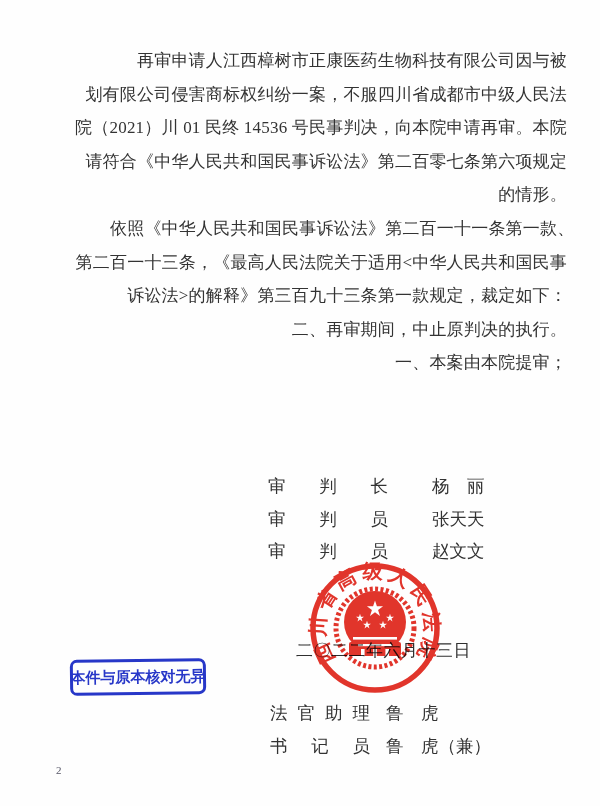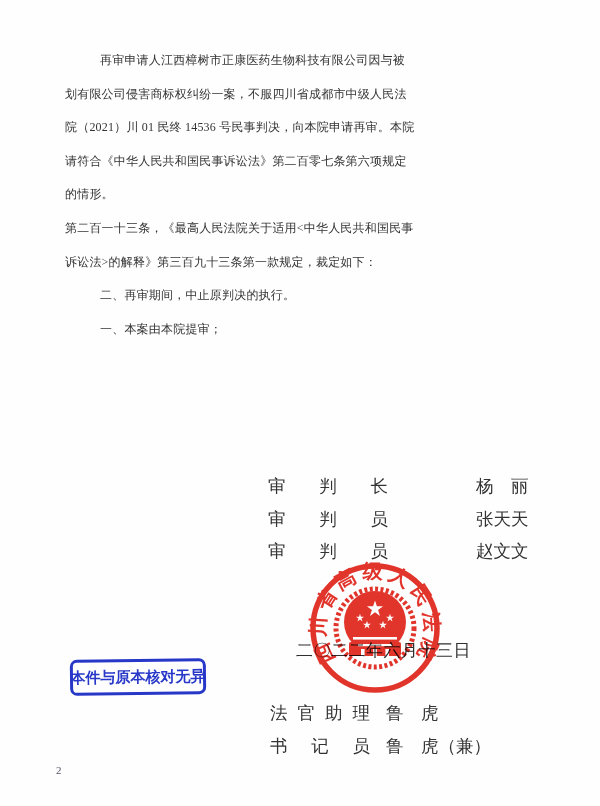--- a/index.html
+++ b/index.html
@@ -5,31 +5,32 @@
   html,body{margin:0;padding:0;}
   body{
     width:600px;height:806px;
     background:#ffffff;
     font-family:"Liberation Serif","DejaVu Serif",serif;
     position:relative;overflow:hidden;
   }
   .page{position:absolute;inset:0;background:#fefefe;}
   
   .text-block{
-    position:absolute;left:65px;top:44px;width:492px;
-    font-size:12px;line-height:33.6px;color:#333333;
+    position:absolute;left:75px;top:44px;width:492px;
+    font-size:17px;line-height:33.6px;color:#333333;
     letter-spacing:0.2px;
+    text-align:right;
   }
   .line{white-space:nowrap;}
   .line.indent{text-indent:35px;}
   
   .sig-block{position:absolute;left:268px;top:470px;font-size:17.5px;color:#333333;}
   .sig-row{display:flex;align-items:baseline;height:32.5px;line-height:32.5px;}
   .sig-role{display:inline-flex;justify-content:space-between;width:120px;}
-  .sig-name{margin-left:88px;white-space:nowrap;}
+  .sig-name{margin-left:44px;white-space:nowrap;}
   
   .date-line{
     position:absolute;left:296px;top:639px;
     font-size:17px;color:#2f2f2f;letter-spacing:0.5px;white-space:nowrap;
   }
   
   .staff-block{position:absolute;left:270px;top:697px;font-size:17.5px;color:#333333;}
   .staff-row{display:flex;align-items:baseline;height:33px;line-height:33px;}
   .staff-role{display:inline-flex;justify-content:space-between;width:100px;}
   .staff-name{margin-left:16px;white-space:nowrap;}
@@ -67,20 +68,21 @@
 <body>
 
 <div class="page">
 
   <div class="text-block" id="paragraphs">
       <div class="line indent">再审申请人江西樟树市正康医药生物科技有限公司因与被</div>
       <div class="line">划有限公司侵害商标权纠纷一案，不服四川省成都市中级人民法</div>
       <div class="line">院（2021）川 01 民终 14536 号民事判决，向本院申请再审。本院</div>
       <div class="line">请符合《中华人民共和国民事诉讼法》第二百零七条第六项规定</div>
       <div class="line">的情形。</div>
+      <div class="line indent">依照《中华人民共和国民事诉讼法》第二百一十一条第一款、</div>
       <div class="line">第二百一十三条，《最高人民法院关于适用&lt;中华人民共和国民事</div>
       <div class="line">诉讼法&gt;的解释》第三百九十三条第一款规定，裁定如下：</div>
       <div class="line indent">二、再审期间，中止原判决的执行。</div>
       <div class="line indent">一、本案由本院提审；</div>
     </div>
 
   <div class="sig-block" id="sig-block">
       <div class="sig-row">
         <span class="sig-role">
           <span>审</span>

